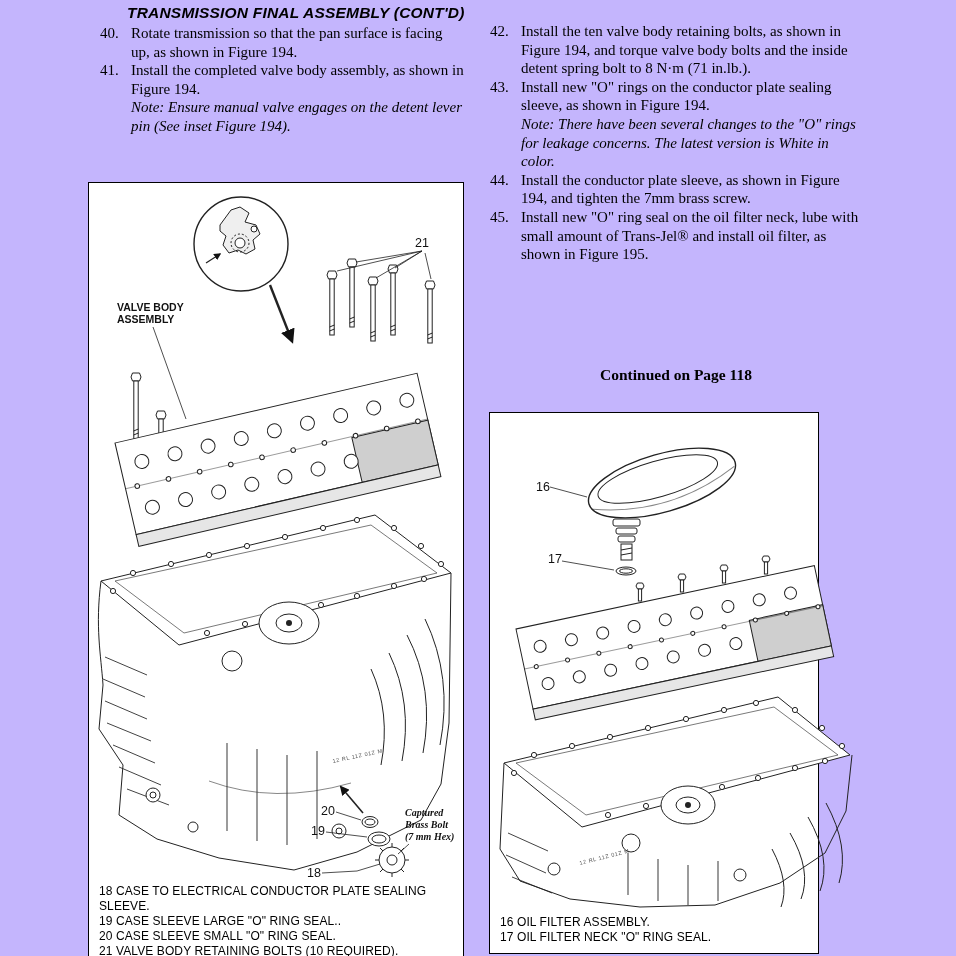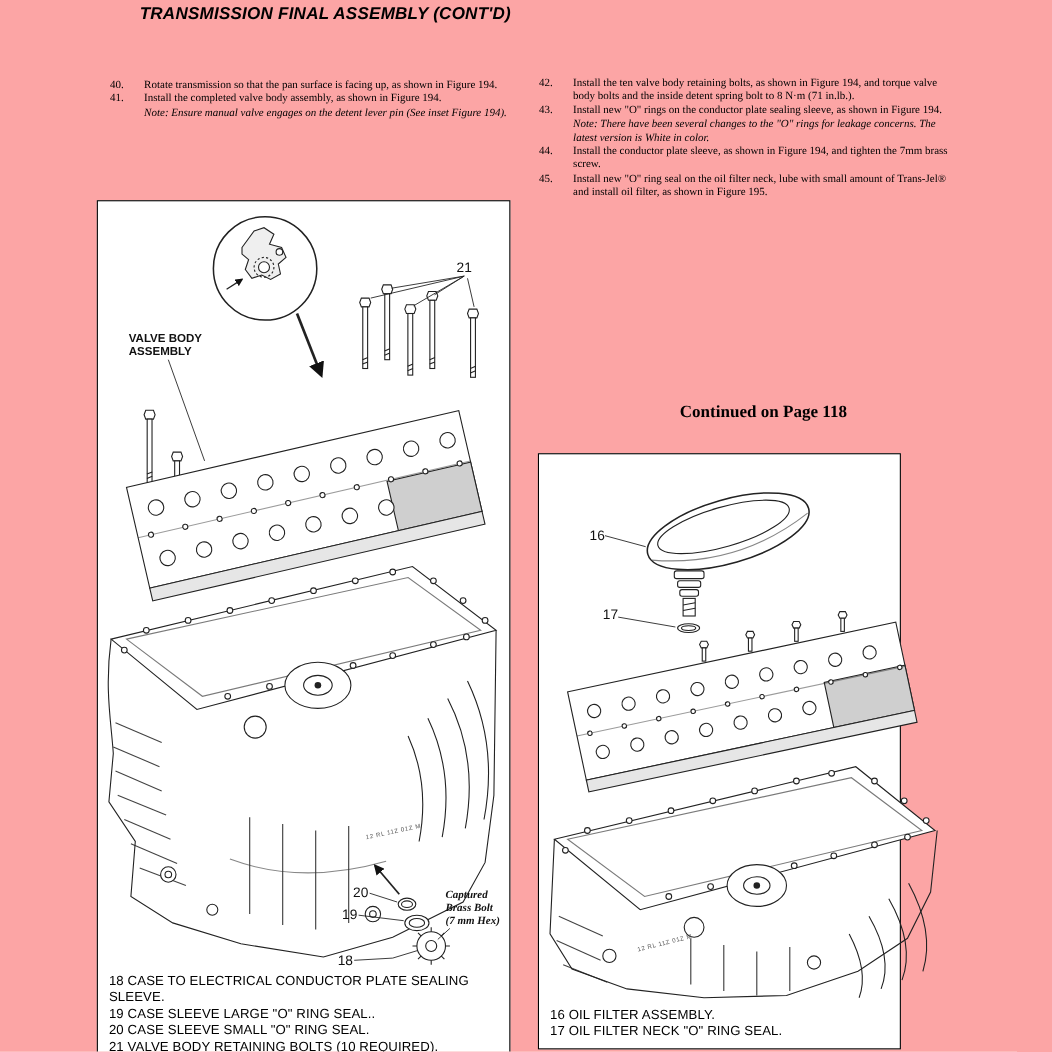--- a/index.html
+++ b/index.html
@@ -1,31 +1,31 @@
 <!DOCTYPE html>
 <html><head>
 <meta charset="utf-8">
 <style>
   * { margin:0; padding:0; box-sizing:border-box; }
   html,body { width:956px; height:956px; }
   body { background:#fff; font-family:"Liberation Serif", serif; color:#000; position:relative; }
-  .page { position:absolute; inset:0; background:#fca5a5; overflow:hidden; }
+  .page { position:absolute; inset:0; background:#c4b5fd; overflow:hidden; }
 
   .doc-title { position:absolute; left:127px; top:4px; font-family:"Liberation Sans",sans-serif;
                font-weight:bold; font-style:italic; font-size:15.5px; letter-spacing:0.2px; }
 
-  .col { position:absolute; font-size:10px; line-height:1.24;margin-top:48px; }
+  .col { position:absolute; font-size:15px; line-height:1.24; }
   .col-left  { left:100px; top:24px; width:364px; }
   .col-right { left:490px; top:22px; width:372px; }
   .step { display:flex; align-items:flex-start; }
   .step-num { width:31px; flex:0 0 31px; }
   .step-body { flex:1; }
   .note { font-weight:normal; font-style:italic; }
 
-  .continued { position:absolute; left:508px; top:366px; width:372px; text-align:center;
+  .continued { position:absolute; left:490px; top:366px; width:372px; text-align:center;
                font-weight:bold; font-size:15.5px; }
 
   .figure { position:absolute; border:1px solid #000; background:#fff; }
   .figure-left  { left:88px;  top:182px; width:376px; height:784px; }
   .figure-right { left:489px; top:412px; width:330px; height:542px; }
   .fig-captions { position:absolute; left:10px; font-family:"Liberation Sans",sans-serif;
                   font-size:12px; line-height:1.25; letter-spacing:0.1px; }
   .fc-left  { bottom:6px; }
   .fc-right { bottom:8px; }
 

